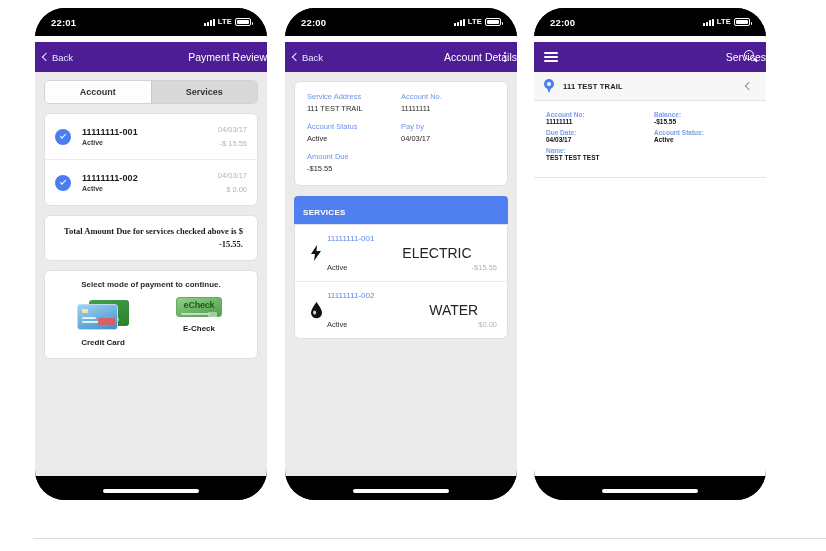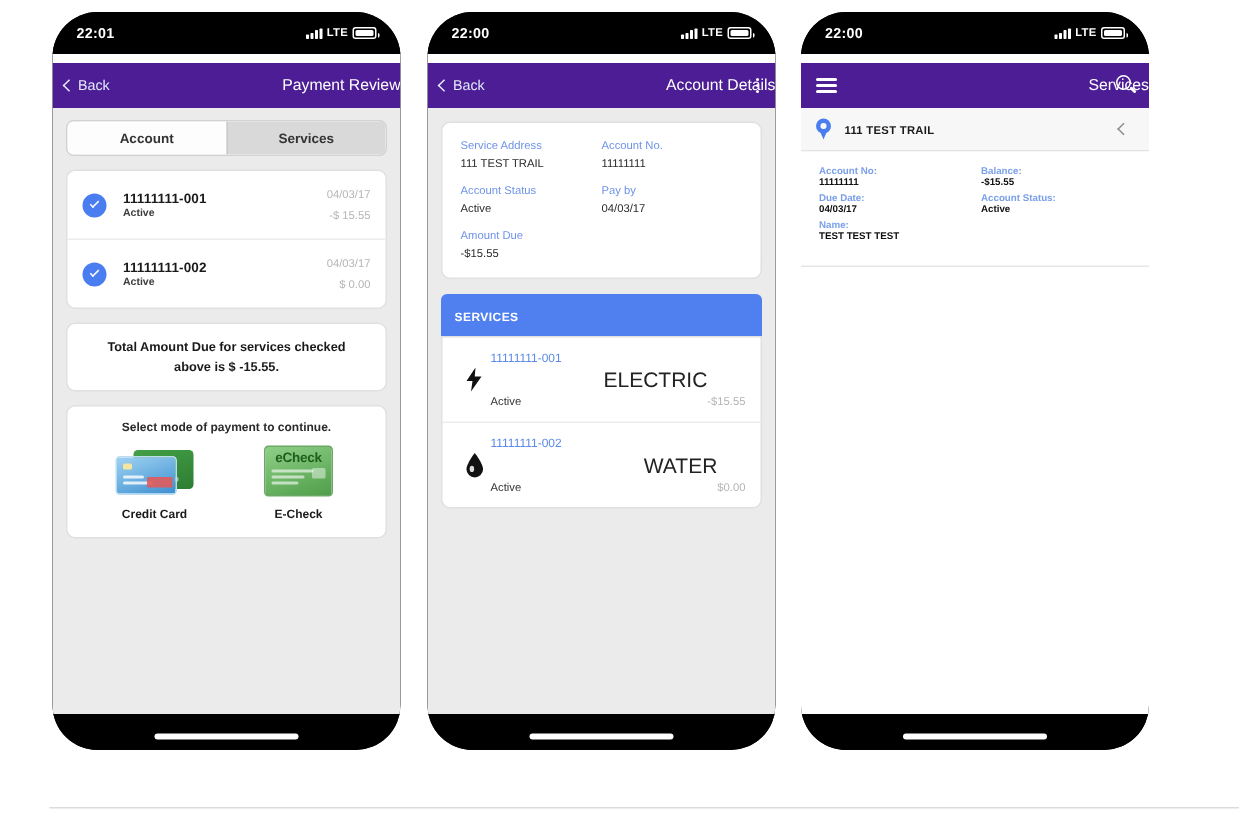--- a/index.html
+++ b/index.html
@@ -136,21 +136,21 @@
     transform: rotate(-45deg); margin-top:-2px;
   }
   .acct-main { flex:1; }
   .acct-no { font-size:9px; font-weight:bold; color:#1a1a1a; letter-spacing:.1px; }
   .acct-status { font-size:7px; color:#3c3c3c; margin-top:2px; font-weight:bold;}
   .acct-right { text-align:right; }
   .acct-date { font-size:7.5px; color:#b5b5b5; }
   .acct-amt { font-size:7.5px; color:#b5b5b5; margin-top:5px; }
 
   .total-card {
-    padding: 9px 14px; text-align:center;
+    padding: 9px 14px; text-align:right;font-family:Liberation Serif, serif;
   }
   .total-text { font-size:8.5px; font-weight:bold; color:#1a1a1a; line-height:13px; }
 
   .pay-card { padding: 9px 10px 11px 10px; }
   .pay-title { font-size:8px; color:#2b2b2b; text-align:center; font-weight:bold; }
   .pay-opts { display:flex; justify-content:space-around; margin-top:8px; }
   .pay-opt { text-align:center; cursor:pointer; width:90px; }
   .pay-label { font-size:8px; font-weight:bold; color:#1a1a1a; margin-top:7px; }
 
   .cc-icon { position:relative; width:56px; height:34px; margin:0 auto; }
@@ -177,21 +177,21 @@
     background:rgba(255,255,255,.8); border-radius:1px;
   }
   .cc-front .ln1{ top:12px; }
   .cc-front .ln2{ top:16px; width:20px; }
   .cc-front .stripe{
     position:absolute; left:20px; top:13px; width:17px; height:7px;
     background:#e05b5b; border-radius:1px; opacity:.9;
   }
 
   .ec-icon {
-    position:relative; width:46px; height:34px; margin:0 auto;
+    position:relative; width:46px; height:20px; margin:0 auto;
     background: linear-gradient(160deg,#8fcf87,#4f9e4a);
     border:1px solid #6aa864; border-radius:3px;
     display:flex; align-items:flex-start; justify-content:center;
   }
   .ec-icon .ec-text {
     font-size:9px; font-weight:bold; color:#1f5e1c; margin-top:2px;
     letter-spacing:-.2px;
   }
   .ec-icon .ec-l {
     position:absolute; left:4px; width:28px; height:1.5px;

